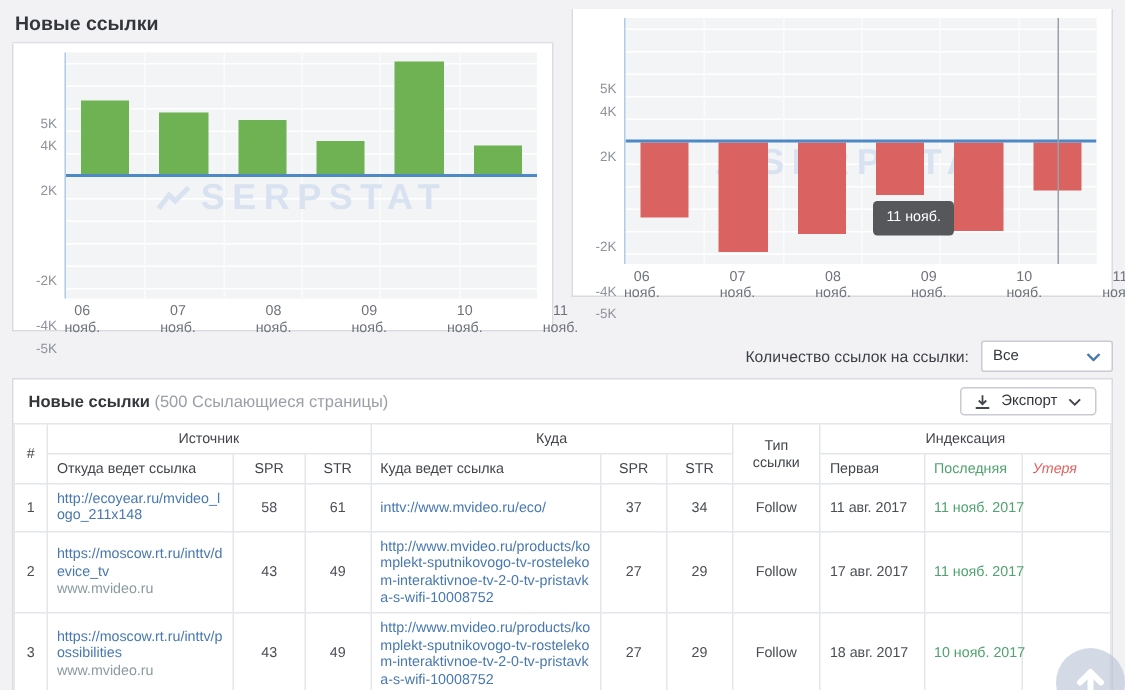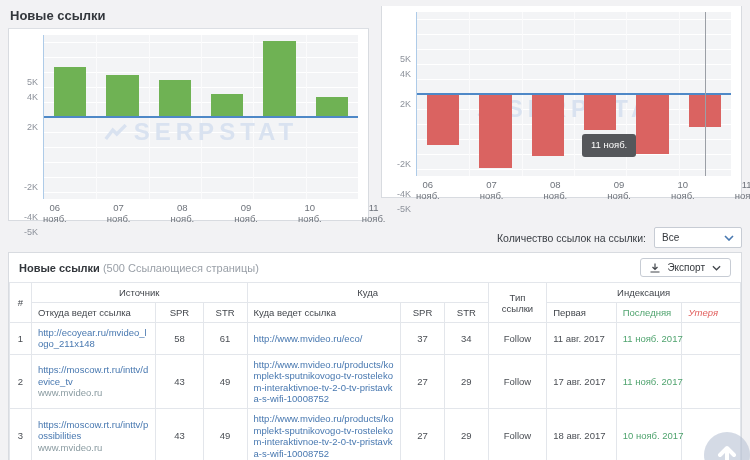--- a/index.html
+++ b/index.html
@@ -226,21 +226,21 @@
         <th class="left red">Утеря</th>
       </tr>
     </thead>
     <tbody>
       <tr>
         <td class="center">1</td>
         <td class="url"><a href="#">http://ecoyear.ru/mvideo_logo_211x148</a><span class="domain"></span></td>
         <td class="center">58</td>
         <td class="center">61</td>
         <td class="url">
-            <a href="#">http://www.mvideo.ru/eco/</a>
+            <a href="#">inttv://www.mvideo.ru/eco/</a>
           </td>
         <td class="center">37</td>
         <td class="center">34</td>
         <td class="center">Follow</td>
         <td class="date left">11 авг. 2017</td>
         <td class="gdate left">11 нояб. 2017</td>
         <td class="left"></td>
       </tr>
       <tr>
         <td class="center">2</td>

